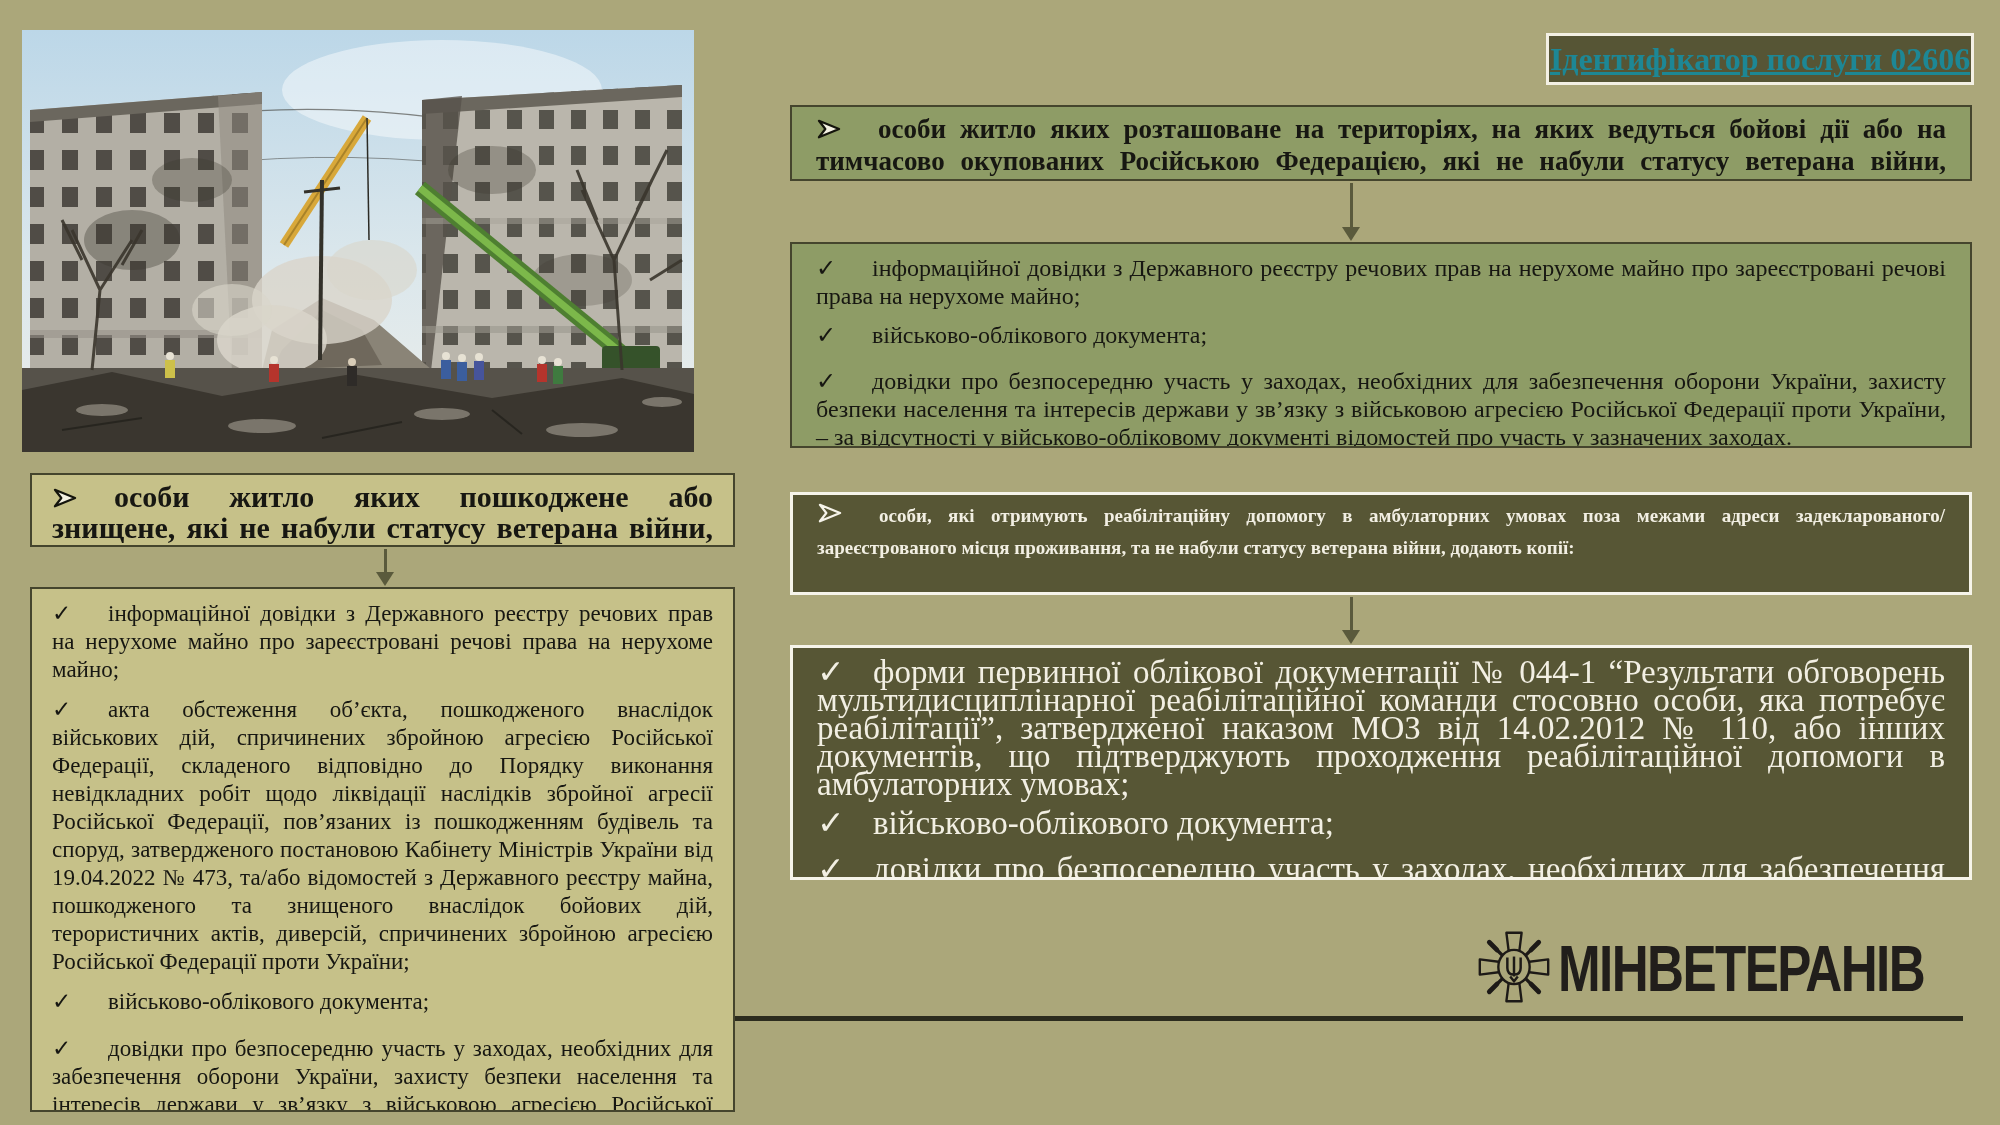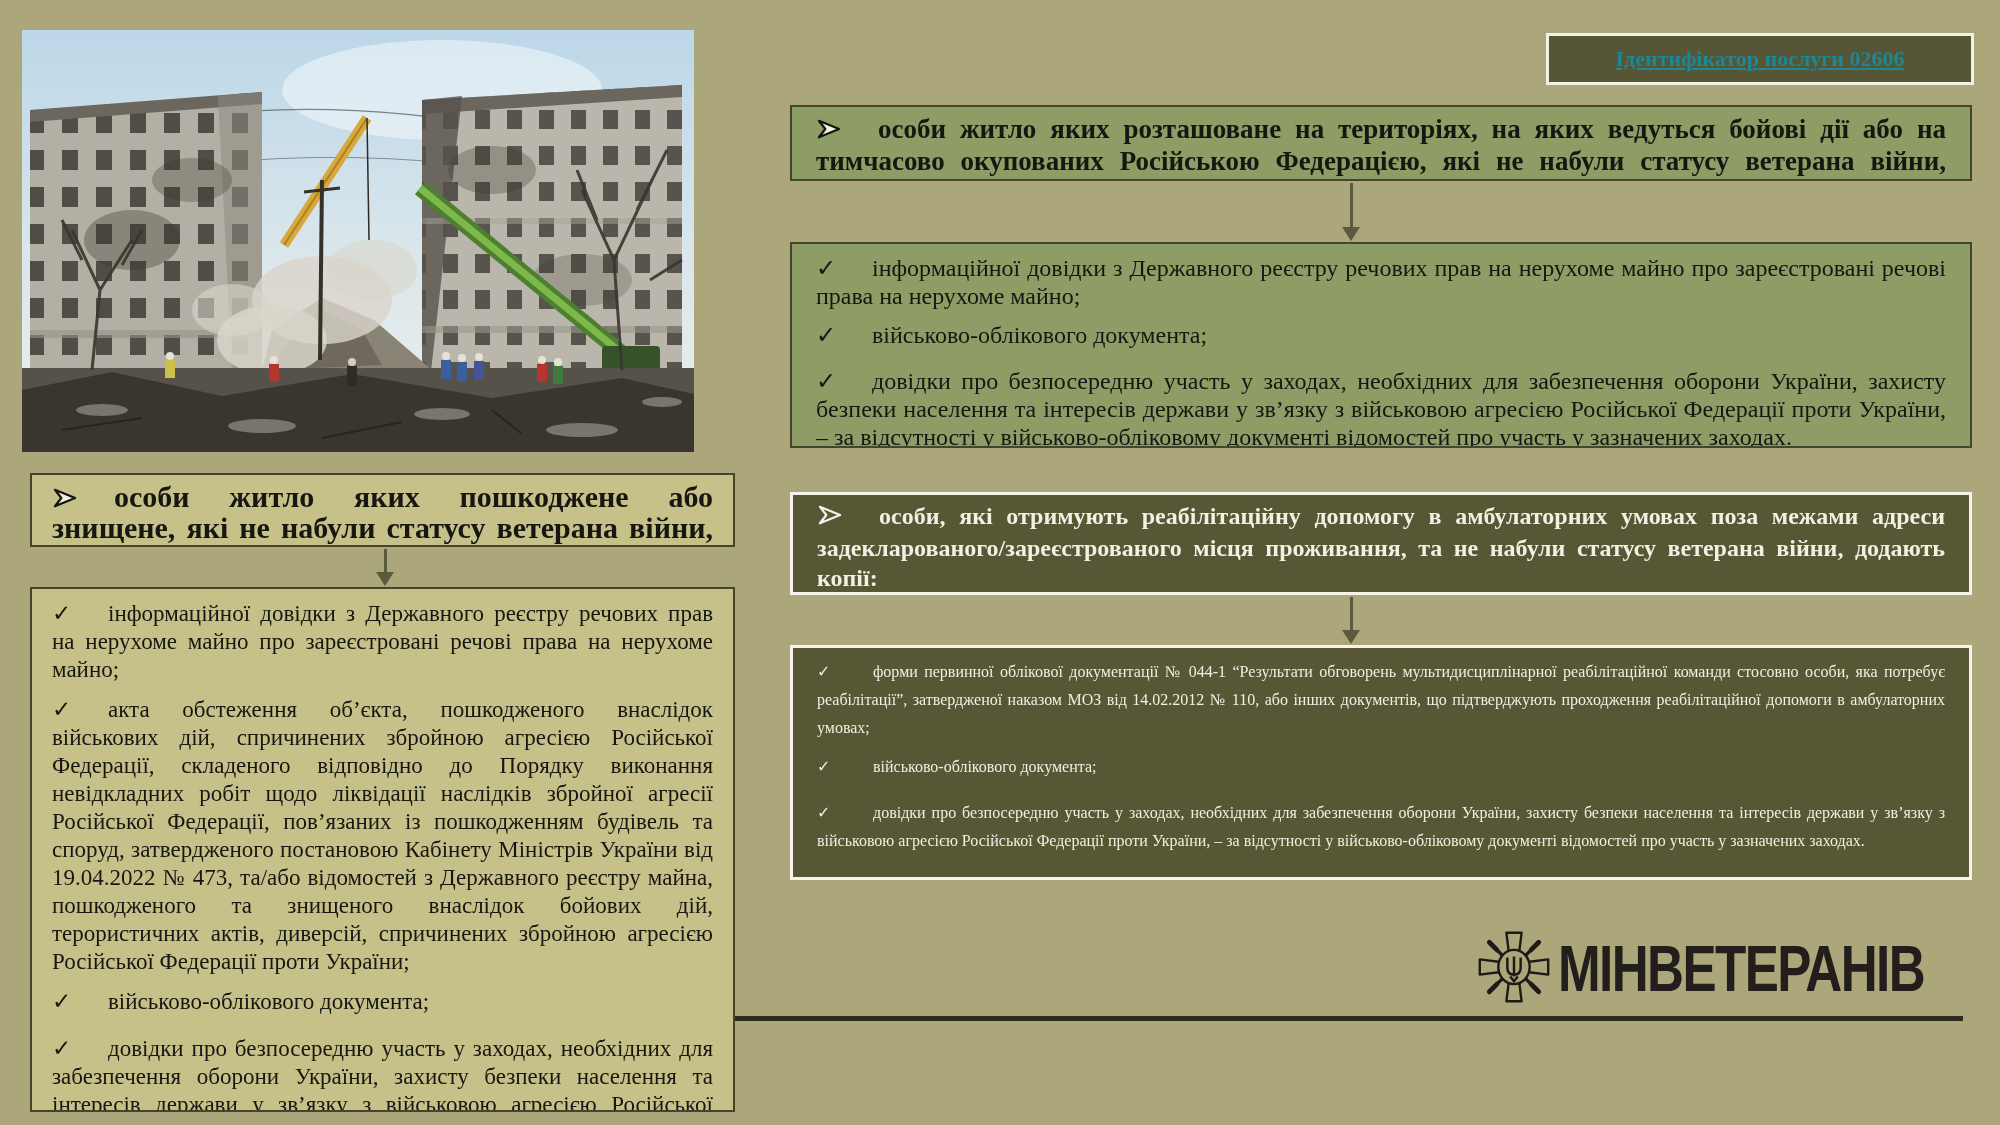--- a/index.html
+++ b/index.html
@@ -12,21 +12,21 @@
   
   #photo{left:22px; top:30px; width:672px; height:422px; overflow:hidden;}
   #photo svg{display:block;}
   
   #badge{
     left:1546px; top:33px; width:428px; height:52px;
     background:#565535; border:3px solid #f3f0e4;
     display:flex; align-items:center; justify-content:center;
   }
   #badge .badge-text{
-    color:#1d8795; font-weight:bold; font-size:22px;
+    color:#1d8795; font-weight:bold; font-size:32px;
     text-decoration:underline; white-space:nowrap;
   }
   
   .hdr-box, .list-box{ padding:8px 20px; overflow:hidden; }
   .light{ background:#c6c189; border:2px solid #45452d; }
   .green{ background:#8e9c66; border:2px solid #45452d; }
   .dark { background:#575635; border:3px solid #f6f4ea; color:#f2efe3; }
   .hdr{ font-weight:bold; text-align:justify; }
   .item{ margin:0 0 11px 0; text-align:justify; }
   .item:last-child{margin-bottom:0;margin-top:18px;}
@@ -37,22 +37,22 @@
   .bullet{
     display:inline-block; width:62px; vertical-align:-2px;
   }
   .bullet svg{display:inline-block;}
   
   #l-header{ left:30px; top:473px; width:705px; height:74px; font-size:30px; line-height:29px; padding-top:7px;}
   #l-list  { left:30px; top:587px; width:705px; height:525px; font-size:23px; line-height:28px; padding:10px 20px;}
   
   #r-header1{ left:790px; top:105px; width:1182px; height:76px; font-size:27px; line-height:30px; padding-top:7px; padding-left:24px; padding-right:24px;}
   #r-list1 { left:790px; top:242px; width:1182px; height:206px; font-size:24px; line-height:28px; padding:10px 24px;}
-  #r-header2{ left:790px; top:492px; width:1182px; height:103px; font-size:24px; line-height:30px; padding-top:6px; padding-left:24px; padding-right:24px;}
-  #r-list2 { left:790px; top:645px; width:1182px; height:235px; font-size:16px; line-height:28px; padding:10px 24px;}
+  #r-header2{ left:790px; top:492px; width:1182px; height:103px; font-size:19px; line-height:30px; padding-top:6px; padding-left:24px; padding-right:24px;}
+  #r-list2 { left:790px; top:645px; width:1182px; height:235px; font-size:33px; line-height:28px; padding:10px 24px;}
   
   .v-arrow{ width:18px; }
   .v-arrow .stem{
     position:absolute; left:7.5px; top:0; width:3px; bottom:13px;
     background:#5a5a3c;
   }
   .v-arrow .head{
     position:absolute; left:0; bottom:0; width:0; height:0;
     border-left:9px solid transparent; border-right:9px solid transparent;
     border-top:14px solid #5a5a3c;

